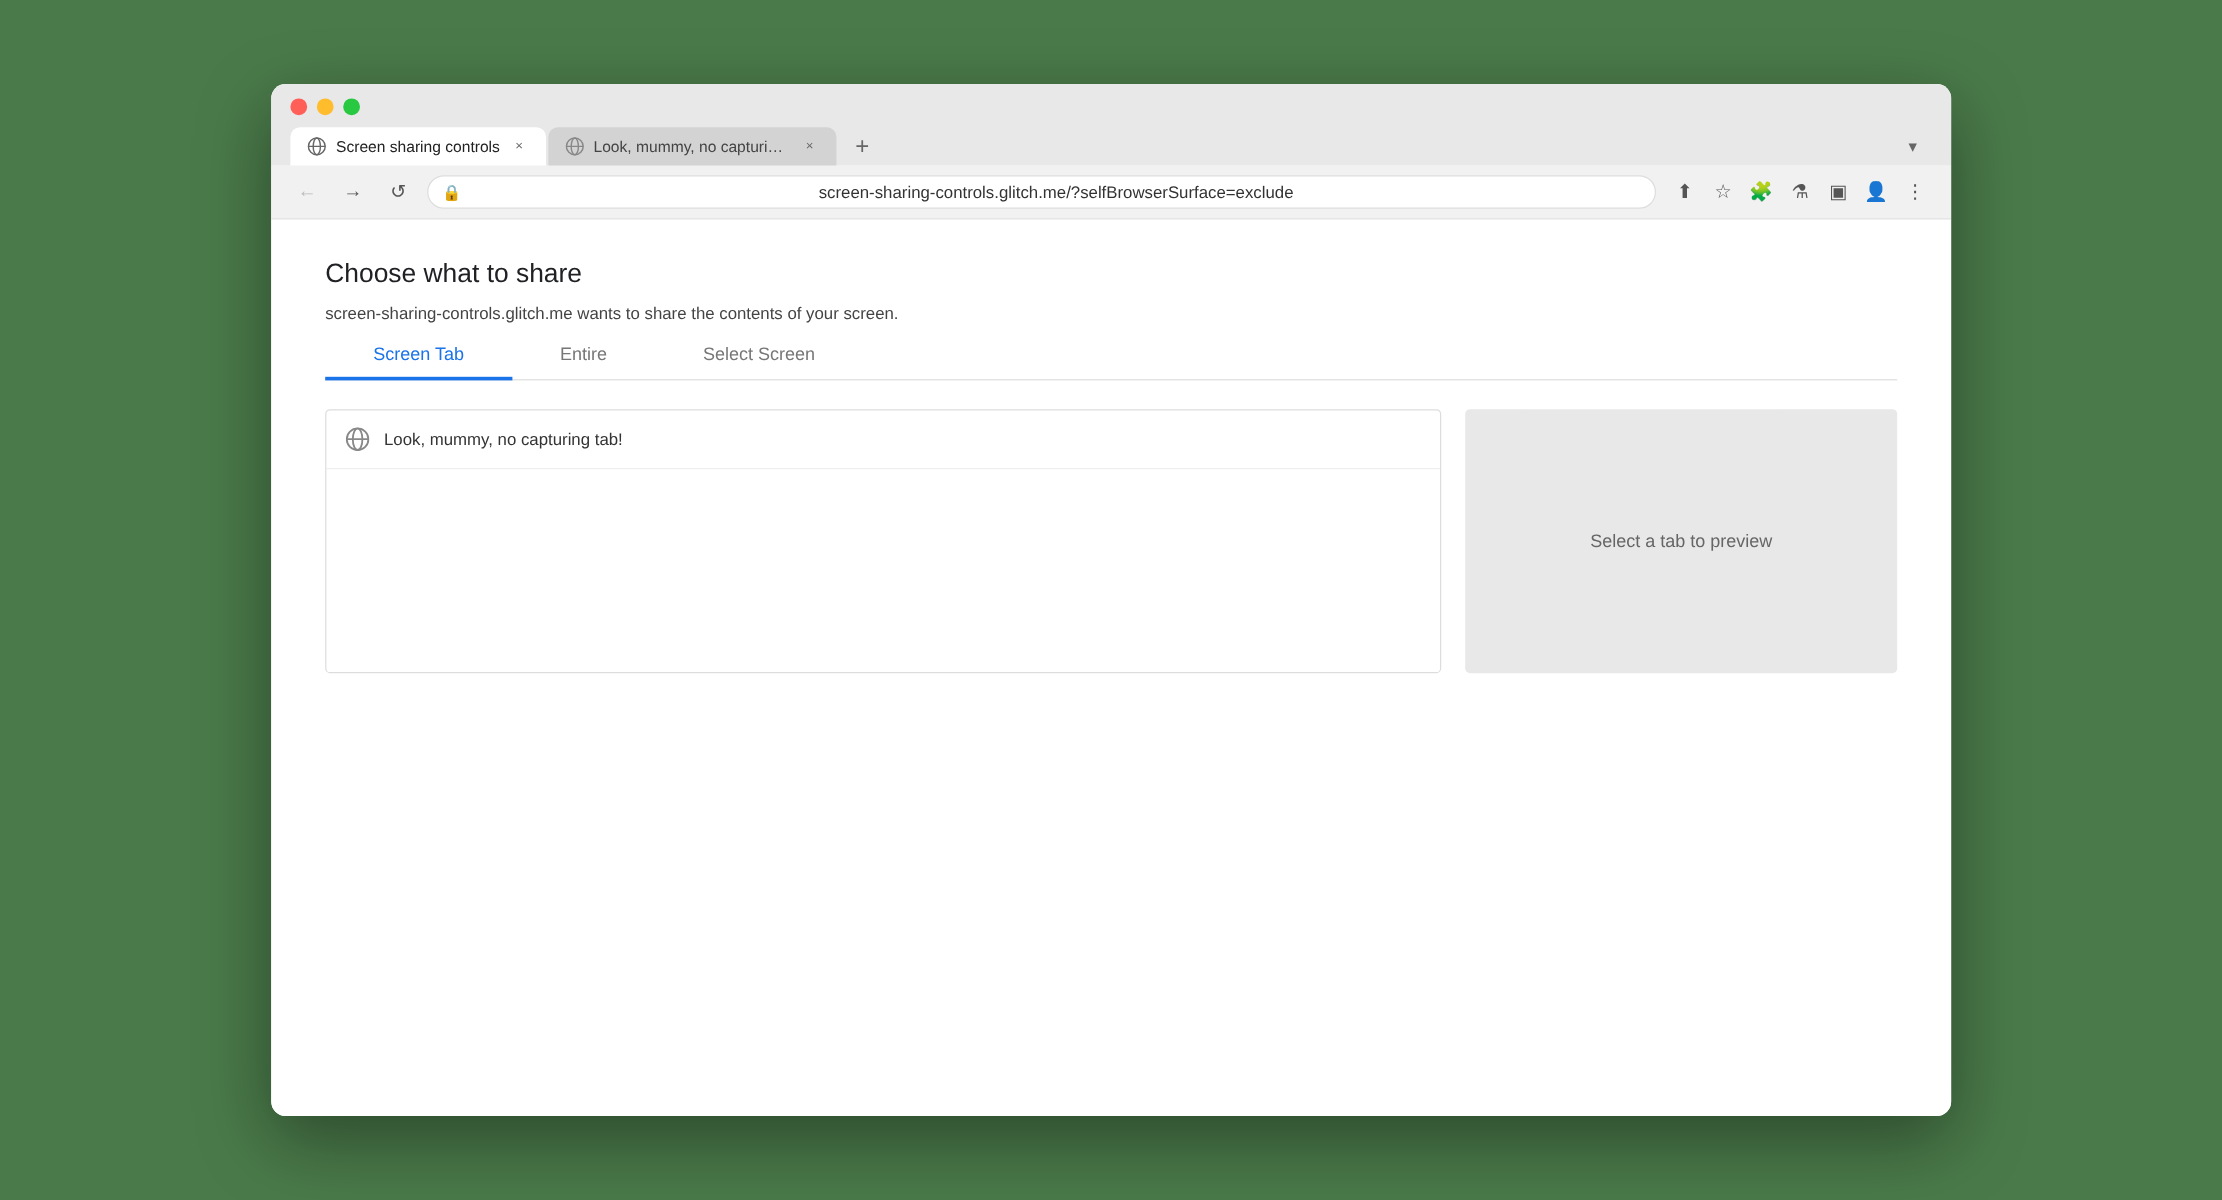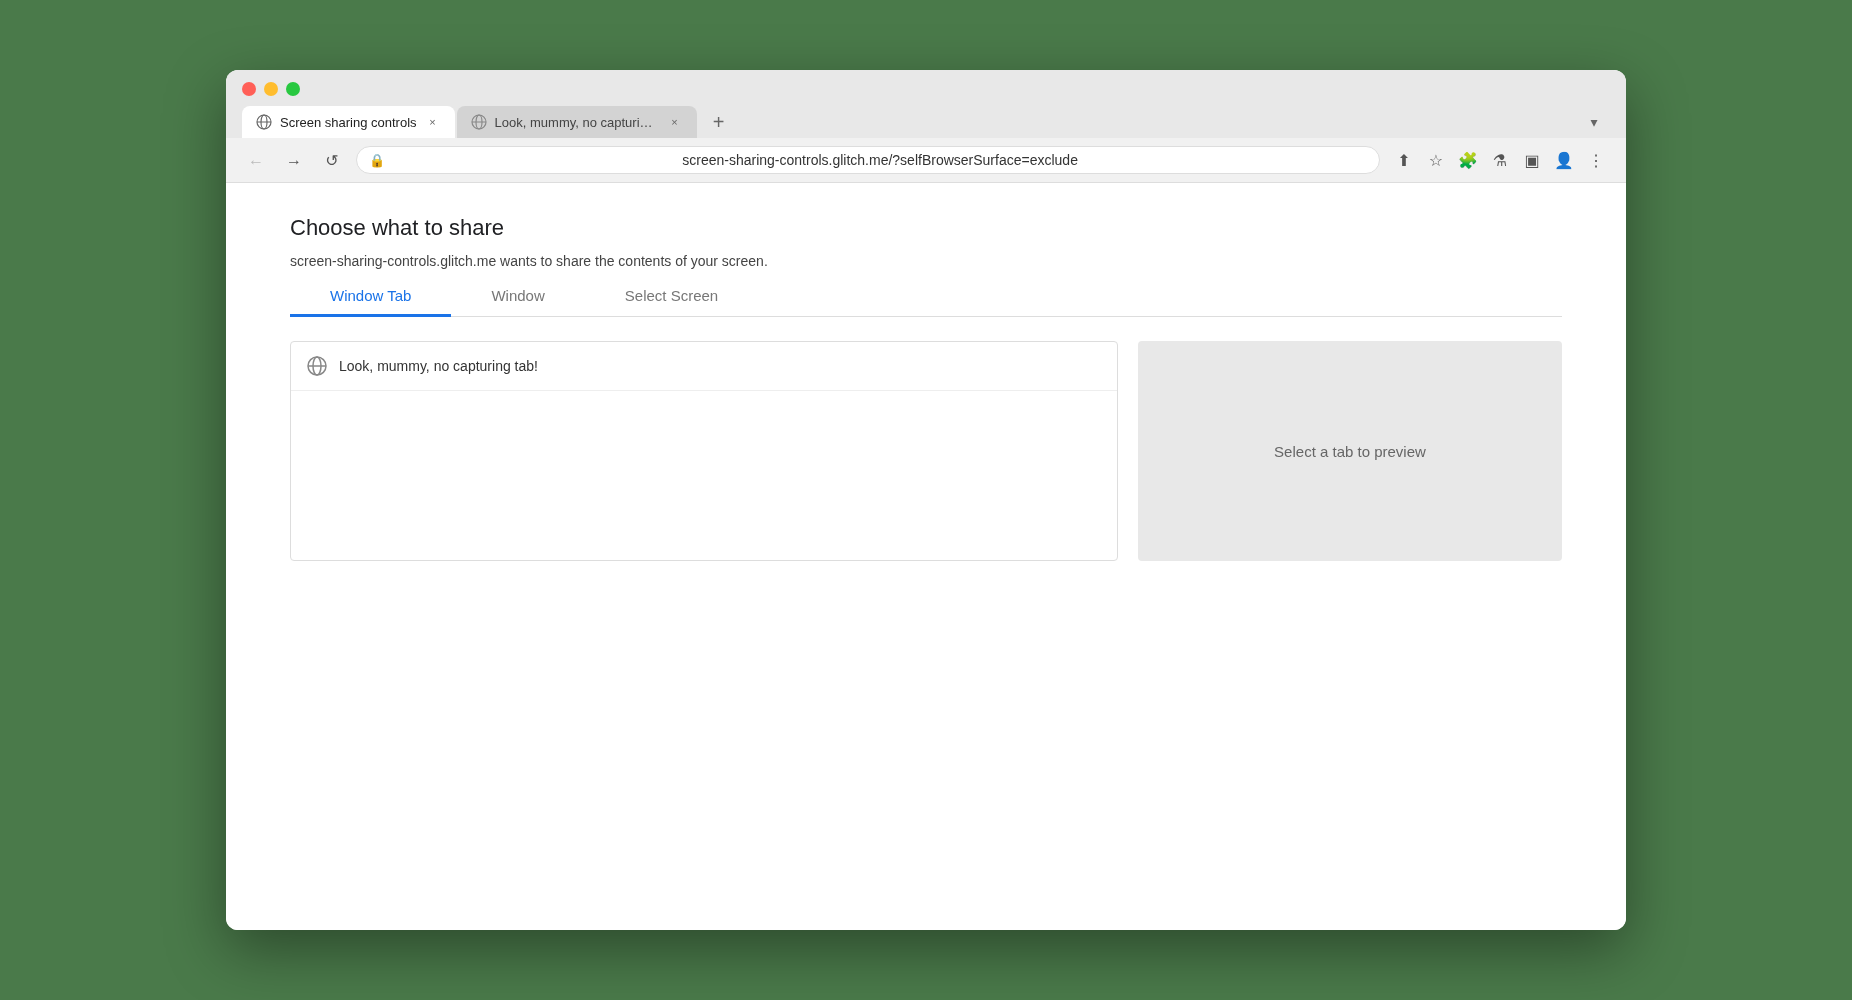--- a/index.html
+++ b/index.html
@@ -204,21 +204,21 @@
     .page-content {
       flex: 1;
       background: #fff;
       overflow: hidden;
       display: flex;
       flex-direction: column;
     }
 
     
     .dialog-container {
-      padding: 32px 64px;
+      padding: 32px 45px;
       flex: 1;
     }
 
     .dialog-title {
       font-size: 22px;
       font-weight: 400;
       color: #202124;
       margin-bottom: 12px;
     }
 
@@ -276,21 +276,21 @@
       height: 20px;
       flex-shrink: 0;
     }
 
     .tab-item-title {
       font-size: 14px;
       color: #333;
     }
 
     .preview-panel {
-      width: 424px;
+      width: 360px;
       flex-shrink: 0;
     }
 
     .preview-box {
       background: #e8e8e8;
       border-radius: 4px;
       height: 220px;
       display: flex;
       align-items: center;
       justify-content: center;
@@ -392,24 +392,24 @@
   </div>
 
   <div class="page-content">
     <div class="dialog-container">
 
       <h1 class="dialog-title">Choose what to share</h1>
       <p class="dialog-subtitle">screen-sharing-controls.glitch.me wants to share the contents of your screen.</p>
 
       <div class="tabs-nav">
         <div class="nav-tab active">
-          <span>Window Tab</span>
+          <span>Screen Tab</span>
         </div>
         <div class="nav-tab">
-          <span>Window</span>
+          <span>Entire</span>
         </div>
         <div class="nav-tab">
           <span>Select Screen</span>
         </div>
       </div>
 
       <div class="content-area">
 
         <div class="tab-list">
           <div class="tab-list-item">

